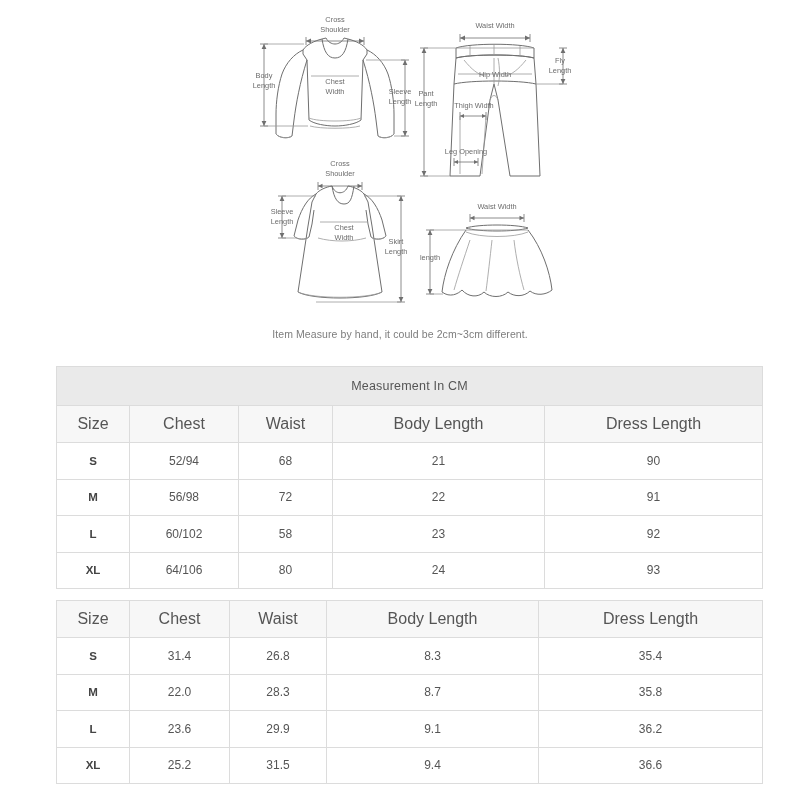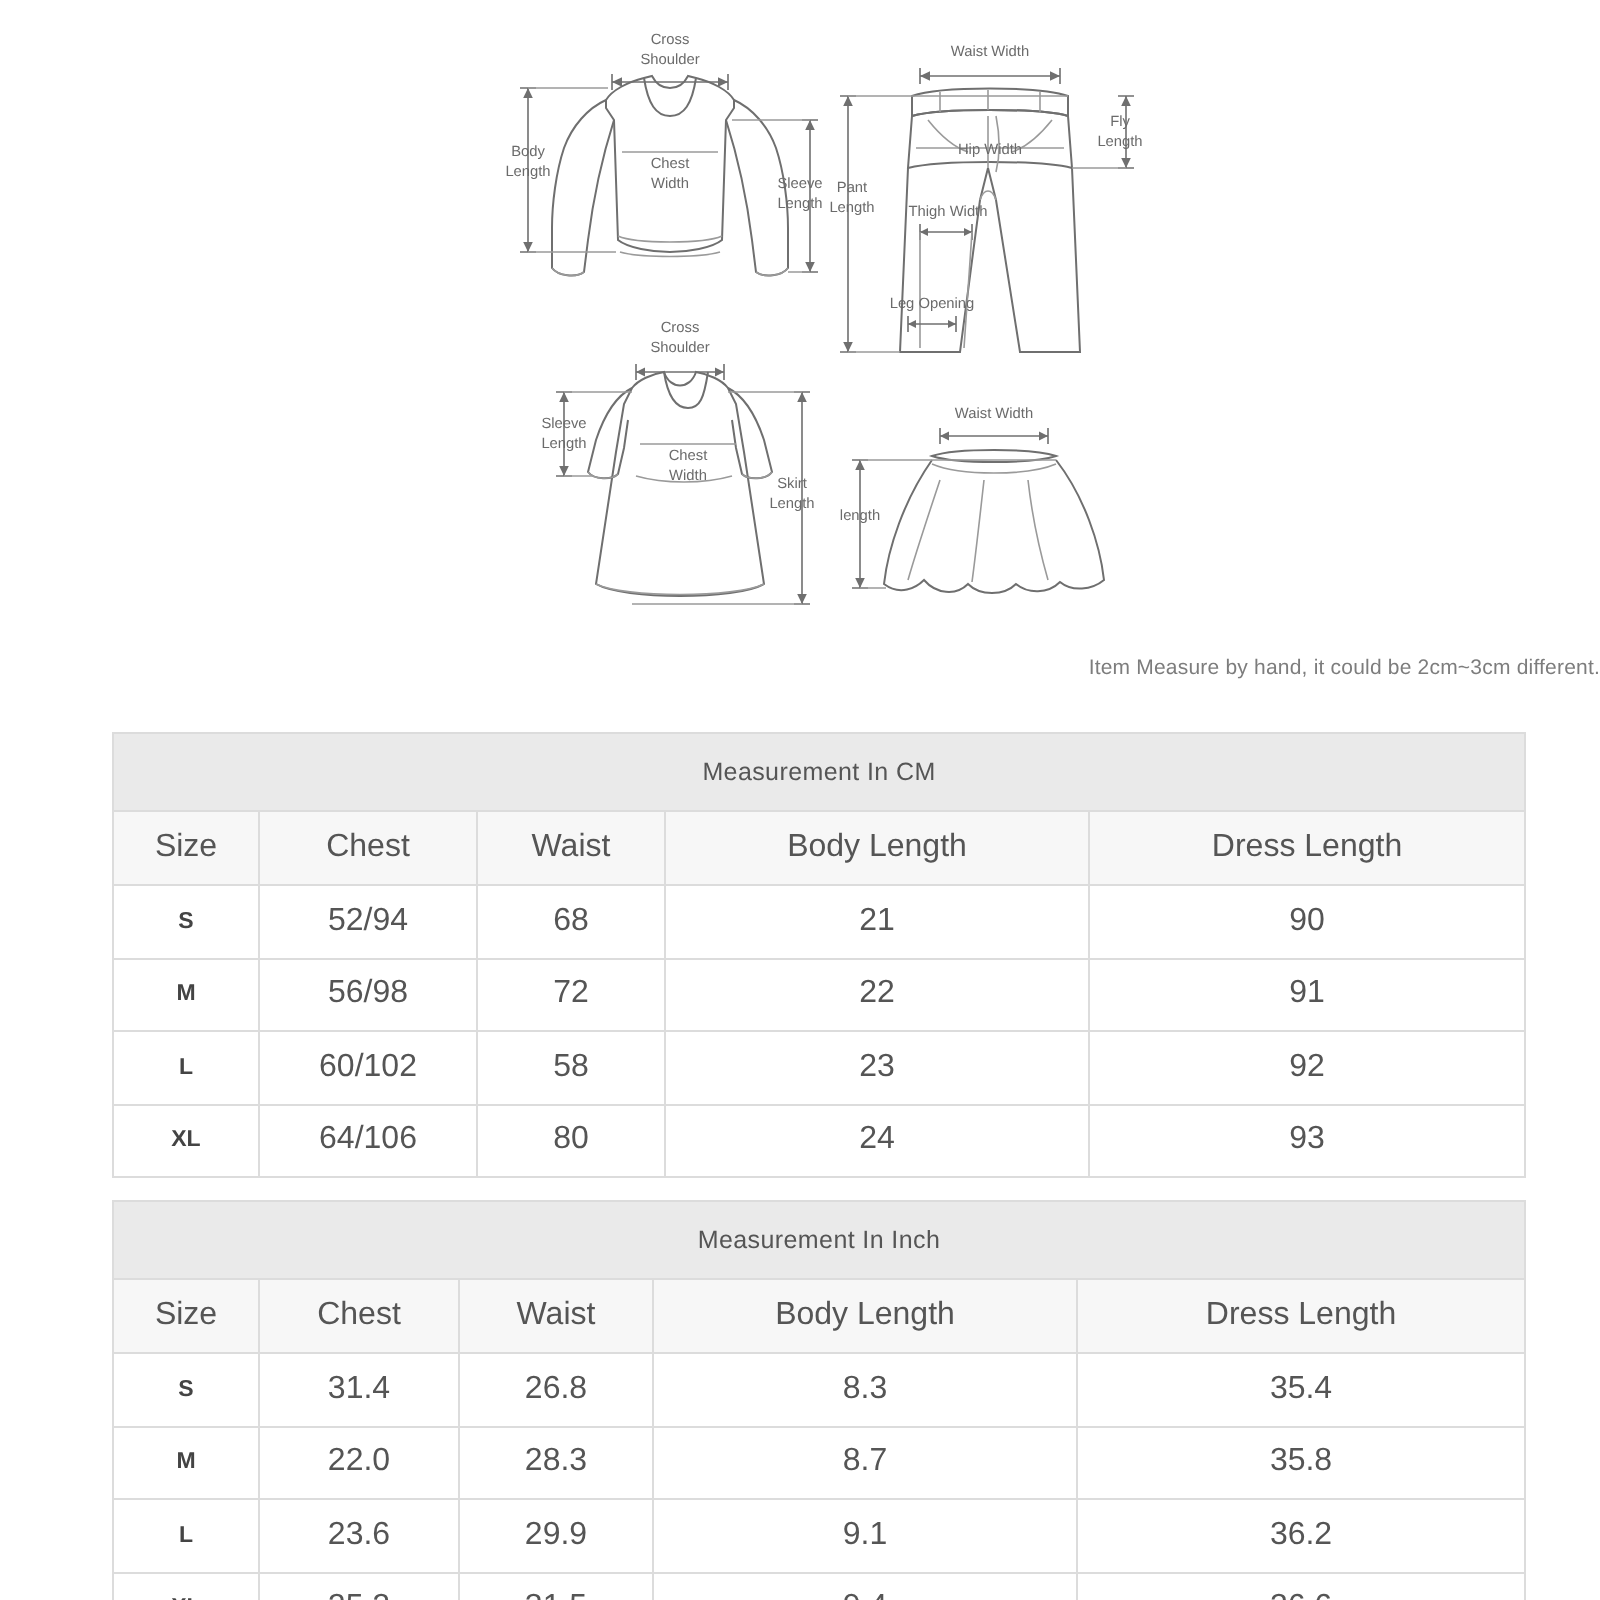--- a/index.html
+++ b/index.html
@@ -31,21 +31,21 @@
   #diagram-dress    { left: 256px; top: 152px; width: 166px; height: 164px; }
   #diagram-skirt    { left: 404px; top: 198px; width: 172px; height: 118px; }
 
   .diagram svg { display: block; width: 100%; height: 100%; }
 
   .note {
     position: absolute;
     left: 0;
     top: 328px;
     width: 800px;
-    text-align: right;
+    text-align: center;
     font-size: 10.5px;
     color: #7d7d7d;
     letter-spacing: .1px;
   }
 
   
   .size-table {
     position: absolute;
     left: 56px;
     width: 706px;
@@ -74,21 +74,21 @@
     letter-spacing: .2px;
   }
   .col-head {
     background: #f7f7f7 !important;
     font-size: 16px;
     height: 34px;
     color: #4d4d4d;
   }
   .size-table tbody td {
     height: 33.5px;
-    font-size: 16px;
+    font-size: 12px;
   }
   .size-table tbody td.size-cell {
     font-weight: bold;
     color: #444444;
     font-size: 11.5px;
   }
 
   
   #table-cm .c0 { width: 73px; }
   #table-cm .c1 { width: 109px; }
@@ -361,23 +361,20 @@
 <table class="size-table" id="table-inch">
   <colgroup>
     <col class="c0">
       <col class="c1">
       <col class="c2">
       <col class="c3">
       <col class="c4">
   </colgroup>
   <thead>
     <tr>
-      <th class="tbl-title" colspan="5">Measurement In Inch</th>
-    </tr>
-    <tr>
       <th class="col-head">Size</th>
       <th class="col-head">Chest</th>
       <th class="col-head">Waist</th>
       <th class="col-head">Body Length</th>
       <th class="col-head">Dress Length</th>
     </tr>
   </thead>
   <tbody>
     <tr>
       <td class="size-cell">S</td>

